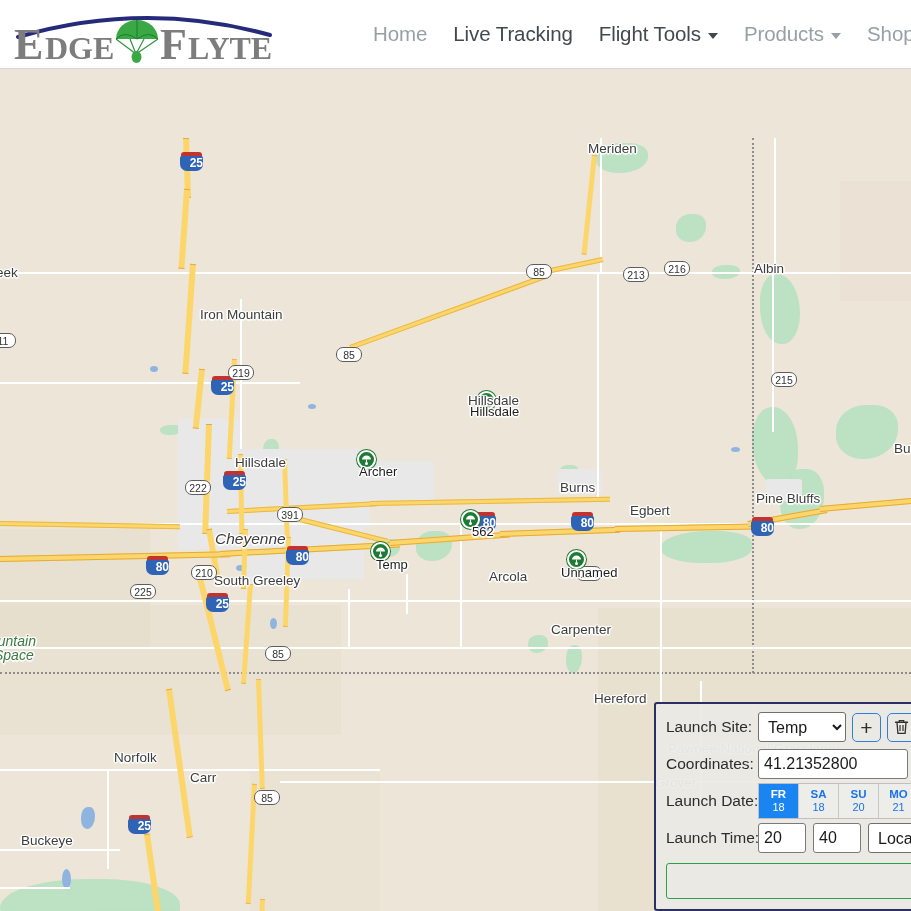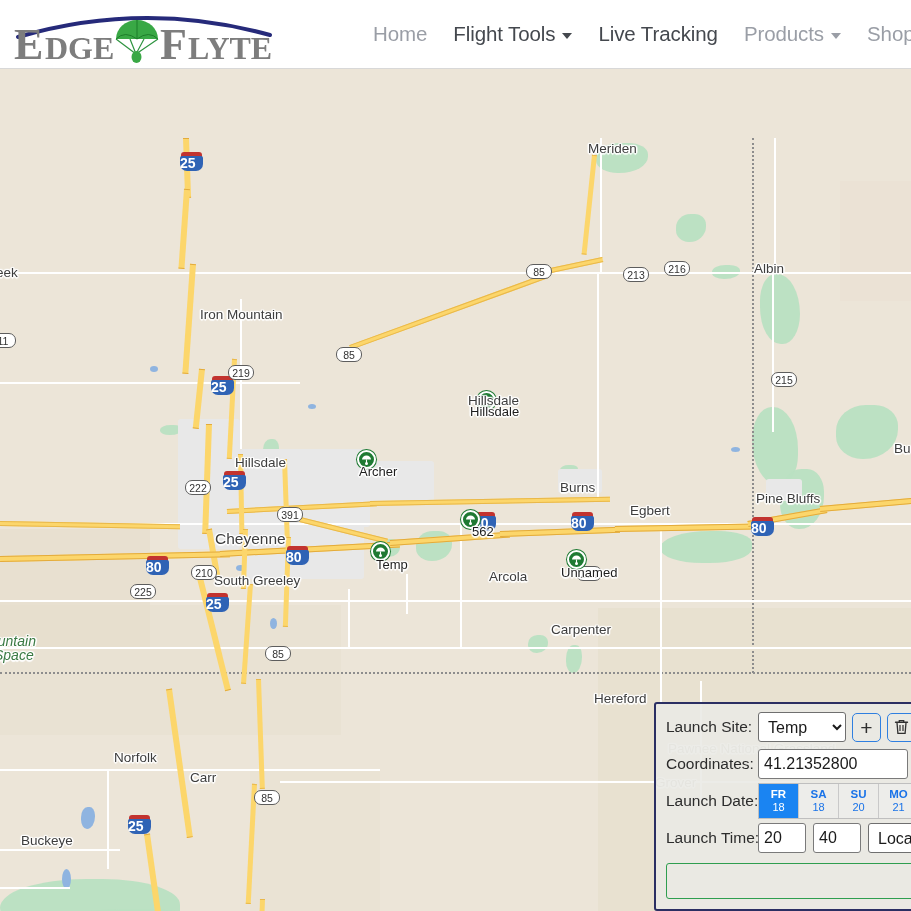--- a/index.html
+++ b/index.html
@@ -73,22 +73,22 @@
   }
   .shield-i{
     position:absolute;width:23px;height:20px;
   }
   .shield-i .top{
     position:absolute;top:0;left:1px;width:21px;height:5px;background:#c2332f;
     border-radius:3px 3px 0 0;
   }
   .shield-i .bot{
     position:absolute;top:4px;left:0;width:23px;height:15px;background:#2f63b5;
-    border-radius:2px 2px 7px 7px;color:#fff;font-size:14px;font-weight:bold;
-    text-align:left;line-height:14px;
+    border-radius:2px 2px 7px 7px;color:#fff;font-size:12px;font-weight:bold;
+    text-align:right;line-height:14px;
   }
 
   .marker{
     position:absolute;width:19px;height:19px;border-radius:50%;
     background:#1f7a33;border:2px solid #ffffff;box-sizing:border-box;
     box-shadow:0 0 0 1px #1f7a33;
   }
   .marker svg{position:absolute;left:2px;top:2.5px;}
   .marker-label{
     position:absolute;font-size:13px;color:#1d1d1d;white-space:nowrap;
@@ -166,25 +166,25 @@
       <text x="152" y="55" font-family="Liberation Serif, serif" font-size="44" font-weight="bold" fill="#7d7d7d">F</text>
       <text x="180" y="55" font-family="Liberation Serif, serif" font-size="32" font-weight="bold" fill="#7d7d7d">LYTE</text>
     </svg>
   </div>
 
   <nav id="main-nav">
     <div class="nav-item">
       <span>Home</span>
     </div>
     <div class="nav-item strong">
+      <span>Live Tracking</span>
+    </div>
+    <div class="nav-item strong">
       <span>Flight Tools</span>
       <span class="caret"></span>
-    </div>
-    <div class="nav-item strong">
-      <span>Live Tracking</span>
     </div>
     <div class="nav-item">
       <span>Products</span>
       <span class="caret"></span>
     </div>
     <div class="nav-item">
       <span>Shop</span>
     </div>
 
   </nav>
@@ -296,21 +296,21 @@
   <div class="rd-hwy" style="left:282px;top:390px;width:5px;height:80px;transform:rotate(-2deg);transform-origin:top;"></div>
   <div class="rd-hwy" style="left:286px;top:468px;width:5px;height:90px;transform:rotate(2deg);transform-origin:top;"></div>
   <div class="rd-hwy" style="left:300px;top:448px;width:90px;height:5px;transform:rotate(14deg);transform-origin:left;"></div>
 
   <div class="place" style="left:588px;top:72px;">Meriden</div>
   <div class="place" style="left:754px;top:192px;">Albin</div>
   <div class="place" style="left:200px;top:238px;">Iron Mountain</div>
   <div class="place" style="left:235px;top:386px;">Hillsdale</div>
   <div class="place" style="left:560px;top:411px;">Burns</div>
   <div class="place" style="left:756px;top:422px;">Pine Bluffs</div>
-  <div class="place big" style="left:215px;top:461px;">Cheyenne</div>
+  <div class="place big" style="left:215px;top:461px;font-style:italic;">Cheyenne</div>
   <div class="place" style="left:630px;top:434px;">Egbert</div>
   <div class="place" style="left:489px;top:500px;">Arcola</div>
   <div class="place" style="left:214px;top:504px;">South Greeley</div>
   <div class="place" style="left:551px;top:553px;">Carpenter</div>
   <div class="place" style="left:594px;top:622px;">Hereford</div>
   <div class="place" style="left:114px;top:681px;">Norfolk</div>
   <div class="place" style="left:190px;top:701px;">Carr</div>
   <div class="place" style="left:21px;top:764px;">Buckeye</div>
 
   <div class="place" style="left:655px;top:706px;color:#c0bcb2;">Grover</div>

